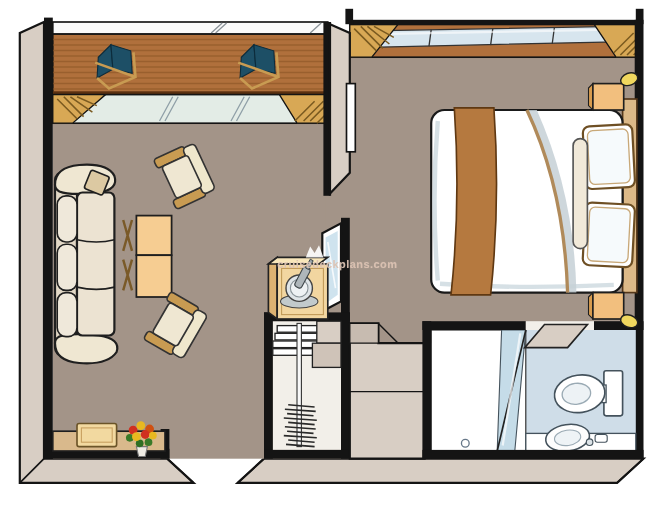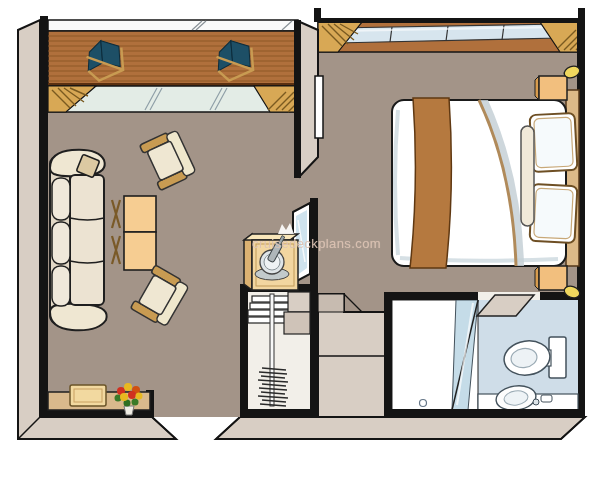--- a/index.html
+++ b/index.html
@@ -1,21 +1,21 @@
 <!DOCTYPE html>
 <html><head>
 <meta charset="utf-8">
 <style>
   html,body{margin:0;padding:0;background:#fff;}
   #stage{position:relative;width:600px;height:478px;background:#fff;overflow:hidden;
          font-family:"Liberation Sans",sans-serif;}
   #plan-svg{position:absolute;left:0;top:0;}
   #watermark-text{position:absolute;left:252px;top:236px;width:110px;
-      font-size:13px;letter-spacing:.4px;color:#dcc2b2;opacity:.95;
-      text-shadow:0 0 1px rgba(255,255,255,.25);pointer-events:none;}
+      font-size:10px;letter-spacing:.4px;color:#dcc2b2;opacity:.95;
+      text-shadow:0 0 1px rgba(255,255,255,.25);pointer-events:none;font-weight:bold;}
 </style>
 </head>
 <body>
 
 <div id="stage">
 <svg id="plan-svg" width="600" height="478" viewBox="0 0 600 478">
 
   <g>
     <path d="M18,30 L40,20 L40,417 L152,417 L176,439 L18,439 Z" fill="#d8cec4" stroke="#141414" stroke-width="2"></path>
     <path d="M240,417 L585,417 L561,439 L216,439 Z" fill="#d8cec4" stroke="#141414" stroke-width="2"></path>

